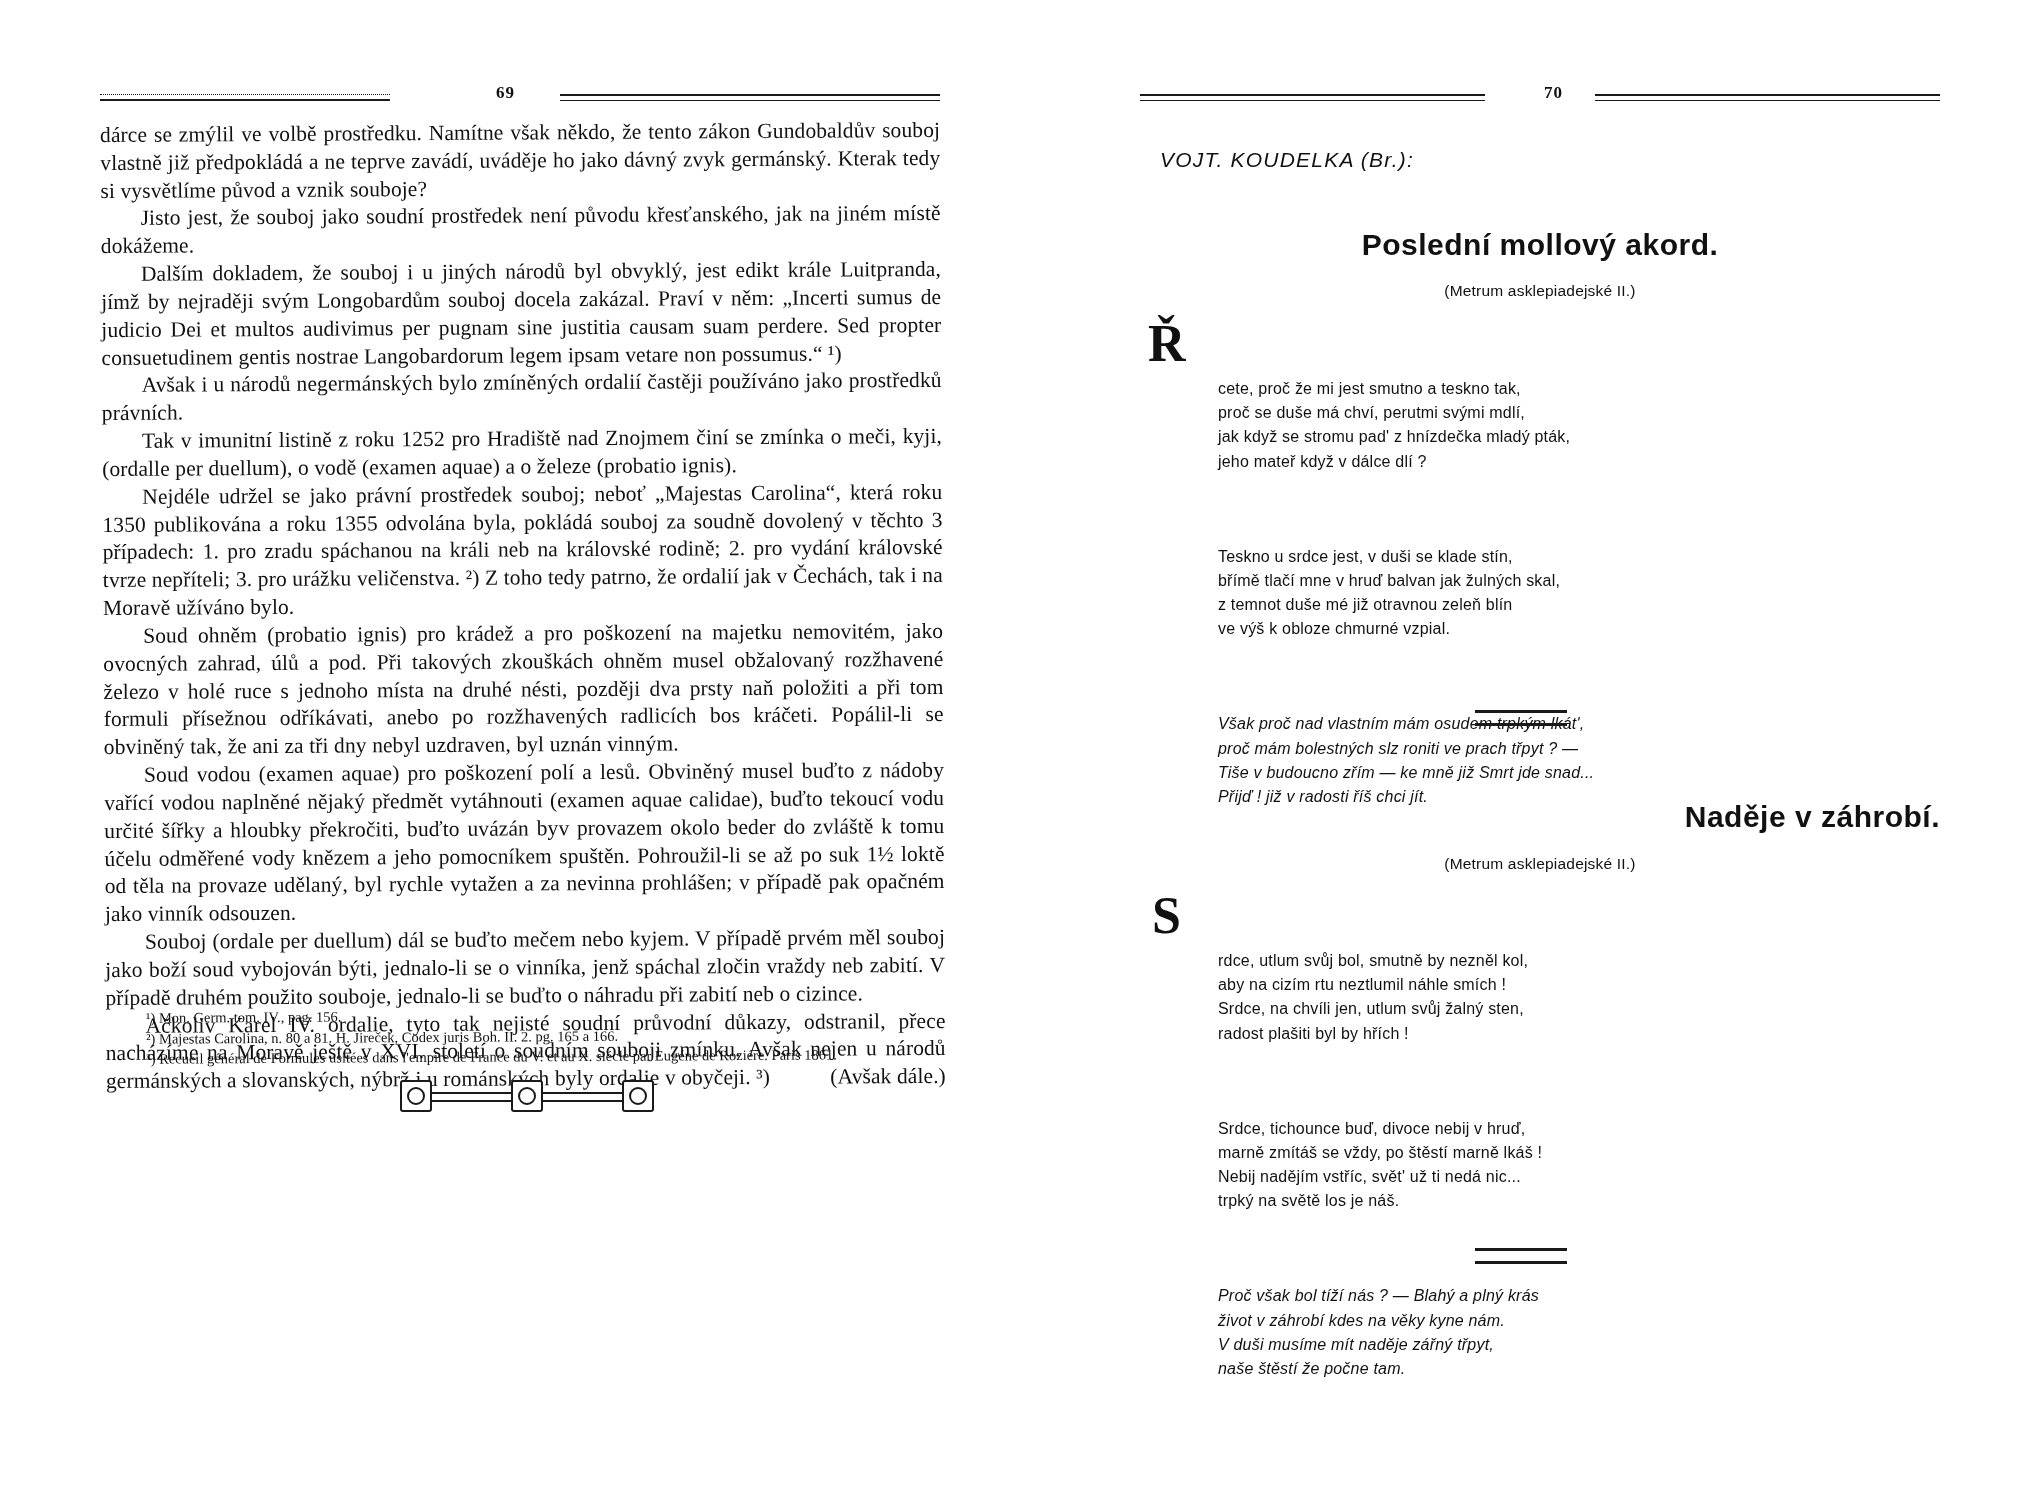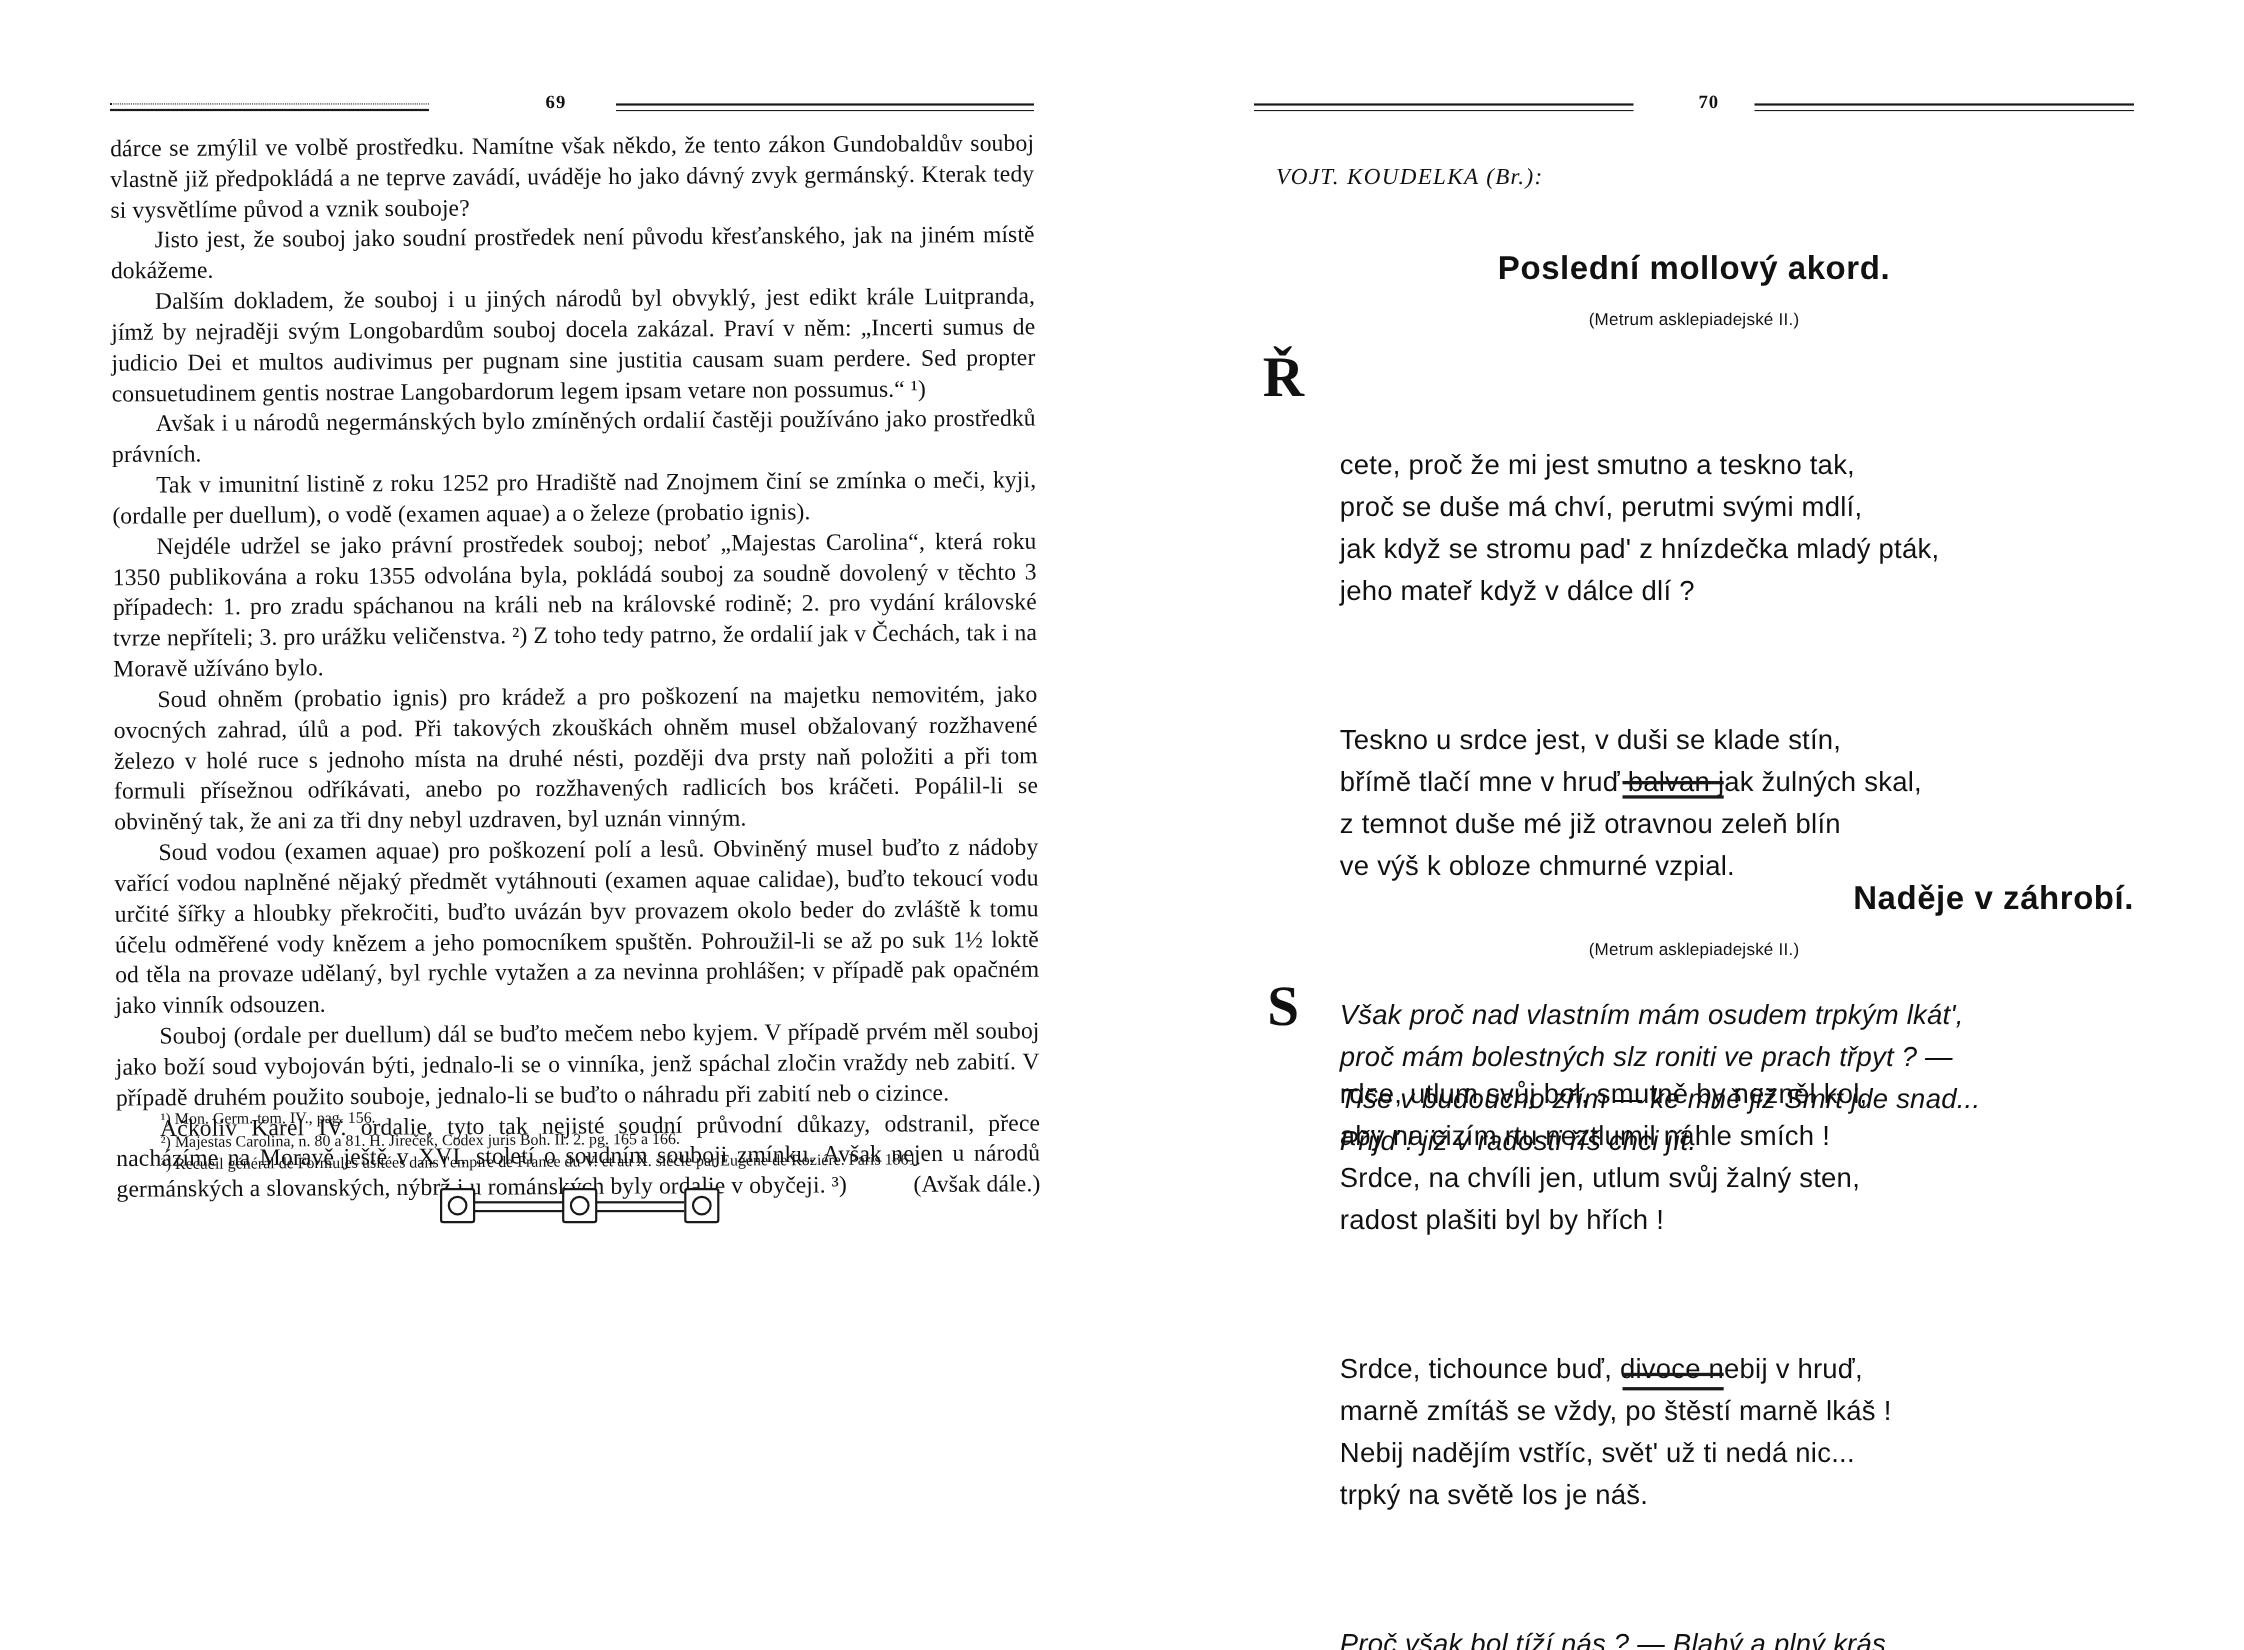--- a/index.html
+++ b/index.html
@@ -137,21 +137,21 @@
   }
   .ornament .k1 { left: 0px; }
   .ornament .k2 { left: 111px; }
   .ornament .k3 { left: 222px; }
 
   
   .author {
     position: absolute;
     left: 20px;
     top: 148px;
-    font-family: Liberation Serif, serif;
+    font-family: Liberation Sans, sans-serif;
     font-style: italic;
     font-size: 21px;
     letter-spacing: 1.2px;
     font-weight: 500;
   }
   .poem-title {
     position: absolute;
     width: 100%;
     text-align: center;
     font-family: "Liberation Sans", sans-serif;
@@ -163,21 +163,21 @@
     position: absolute;
     width: 100%;
     text-align: center;
     font-family: "Liberation Sans", sans-serif;
     font-size: 15.5px;
     letter-spacing: 0.2px;
   }
   .poem-body {
     position: absolute;
     font-family: "Liberation Sans", sans-serif;
-    font-size: 25px;
+    font-size: 16px;
     line-height: 1.52;
     letter-spacing: 0.2px;
     white-space: pre-wrap;
   }
   .stanza { margin-bottom: 22px; white-space: pre-wrap; }
   .stanza:last-child { margin-bottom: 0; font-style: italic; }
 
   .dropcap {
     position: absolute;
     font-family: "Liberation Serif", serif;

